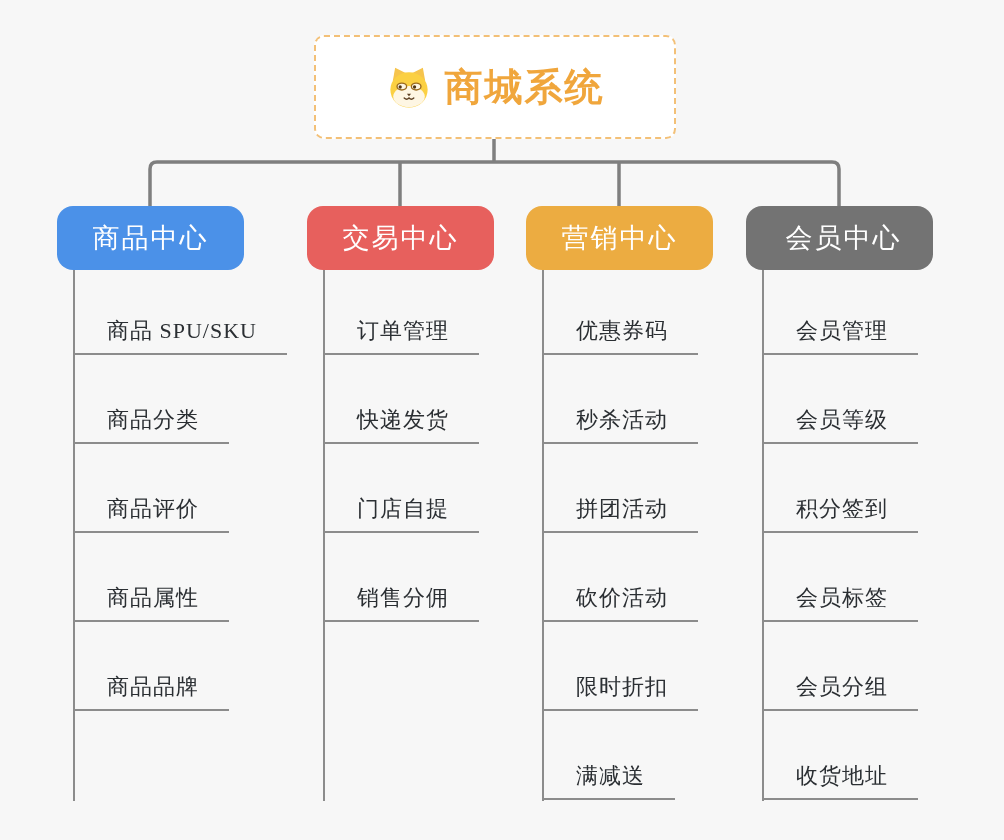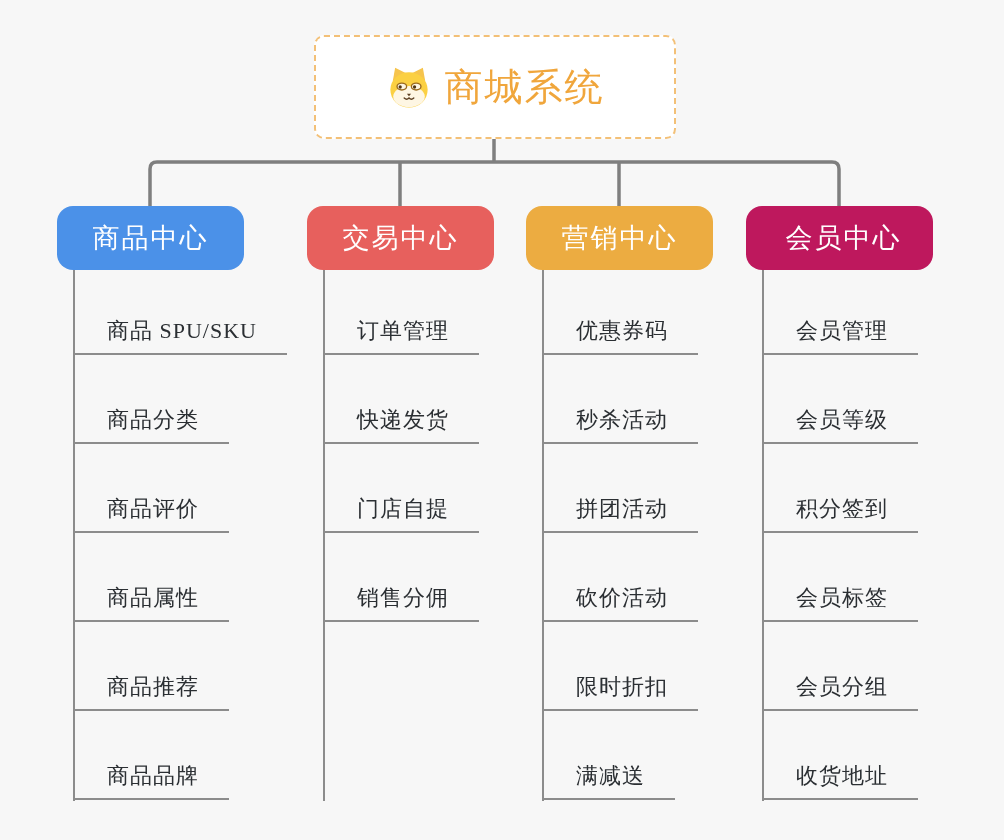--- a/index.html
+++ b/index.html
@@ -7,21 +7,21 @@
   .canvas{position:relative;width:1004px;height:840px;background:#F7F7F7;overflow:hidden;}
 
   svg.connectors{position:absolute;left:0;top:0;}
 
   .root-node{
     position:absolute;left:314px;top:35px;width:362px;height:104px;
     background:#ffffff;border:2px dashed #F3C077;border-radius:10px;
     display:flex;align-items:center;justify-content:center;gap:13px;
     box-sizing:border-box;z-index:2;
   }
-  .root-title{font-size:38px;font-weight:400;letter-spacing:2px;}
+  .root-title{font-size:38px;font-weight:700;letter-spacing:2px;}
 
   .branch{position:absolute;top:206px;width:187px;}
   .b0{left:57px}.b1{left:307px}.b2{left:526px}.b3{left:746px}
 
   .hdr{
     height:64px;border-radius:16px;color:#ffffff;font-size:27px;letter-spacing:2px;
     display:flex;align-items:center;justify-content:center;z-index:2;position:relative;
   }
   .vline{position:absolute;left:16px;top:64px;width:2px;height:531px;background:#8c8c8c;}
   .items{position:absolute;left:16px;top:60px;display:flex;flex-direction:column;}
@@ -72,23 +72,20 @@
       <div class="leaf">
           <span class="leaf-label">商品分类</span>
         </div>
       <div class="leaf">
           <span class="leaf-label">商品评价</span>
         </div>
       <div class="leaf">
           <span class="leaf-label">商品属性</span>
         </div>
       <div class="leaf">
-          <span class="leaf-label">商品推荐</span>
-        </div>
-      <div class="leaf">
           <span class="leaf-label">商品品牌</span>
         </div>
     </div>
   </div>
 
   <div class="branch b1">
     <div class="hdr" style="background-color: rgb(231, 96, 93); font-family: Liberation Serif, serif;">交易中心</div>
     <div class="vline"></div>
     <div class="items">
       <div class="leaf">
@@ -125,21 +122,21 @@
       <div class="leaf">
           <span class="leaf-label">限时折扣</span>
         </div>
       <div class="leaf">
           <span class="leaf-label">满减送</span>
         </div>
     </div>
   </div>
 
   <div class="branch b3">
-    <div class="hdr" style="background-color: #be185d; padding-left: 8px;">会员中心</div>
+    <div class="hdr" style="background-color: #737373; padding-left: 8px;">会员中心</div>
     <div class="vline"></div>
     <div class="items">
       <div class="leaf">
           <span class="leaf-label">会员管理</span>
         </div>
       <div class="leaf">
           <span class="leaf-label">会员等级</span>
         </div>
       <div class="leaf">
           <span class="leaf-label">积分签到</span>

